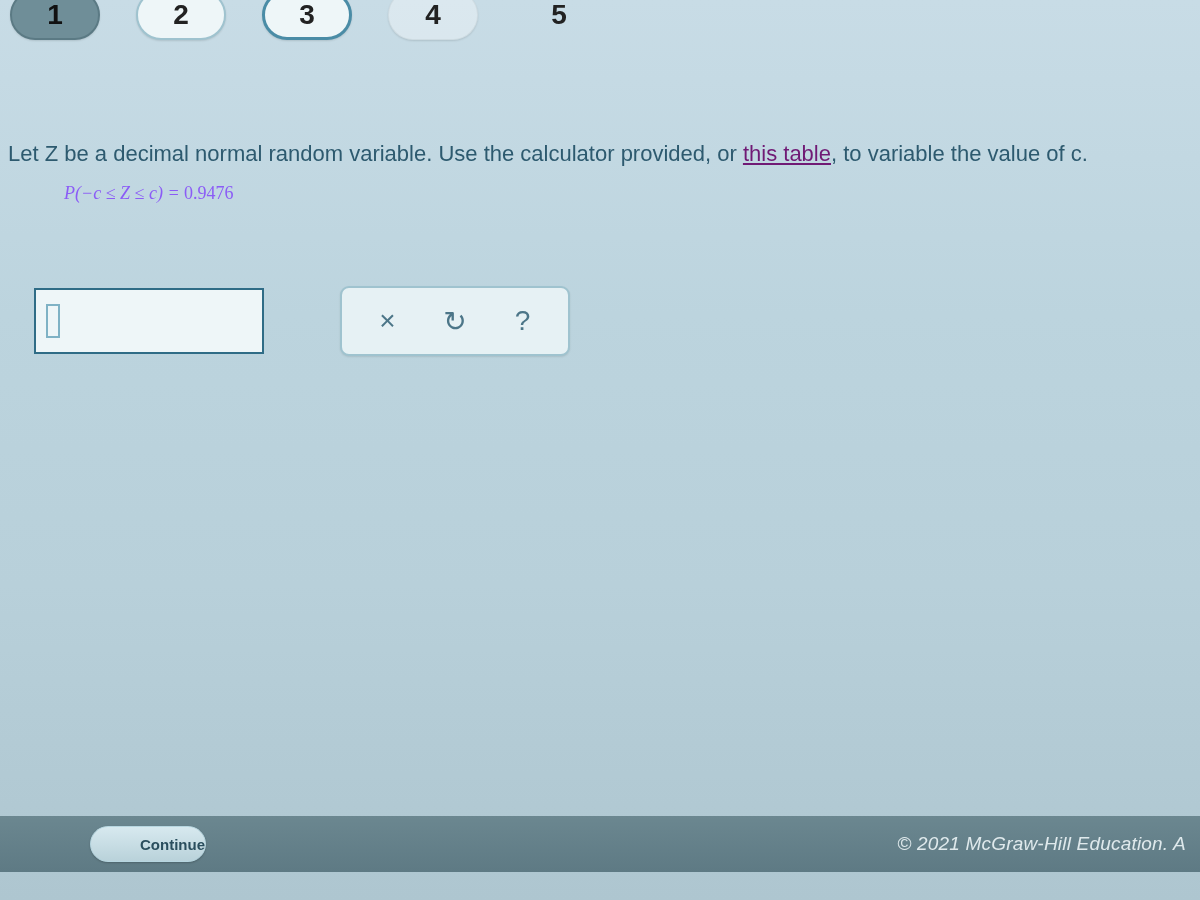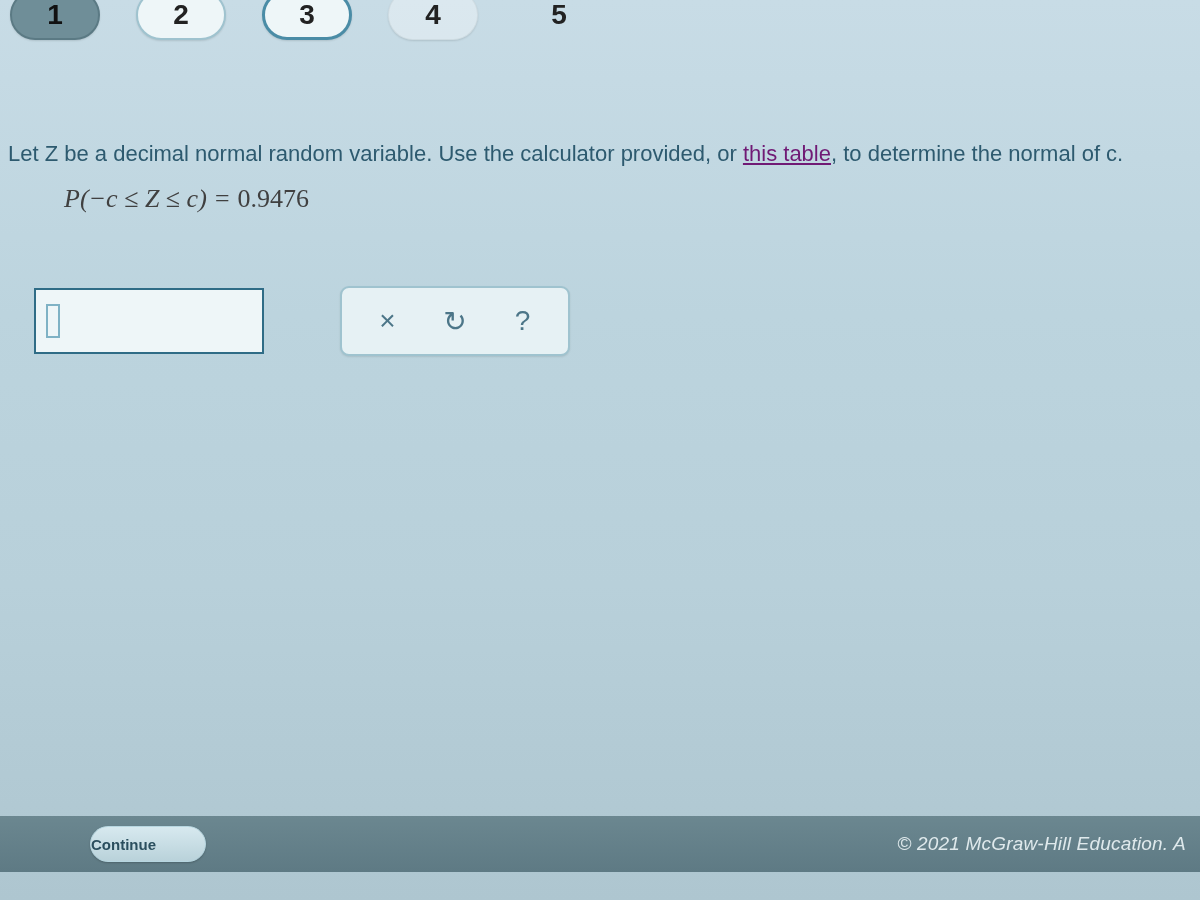--- a/index.html
+++ b/index.html
@@ -61,23 +61,23 @@
     left: 8px;
     right: 8px;
     font-size: 22px;
     line-height: 1.45;
   }
   .question p { margin-bottom: 10px; }
   .link { color: #701a75; text-decoration: underline; cursor: pointer; }
   .formula {
     font-family: "Times New Roman", Times, serif;
     font-style: italic;
-    font-size: 26px;
+    font-size: 18px;
     margin: 8px 0 14px 56px;
-    color: #404040;
+    color: #8b5cf6;
   }
   .formula .P { font-style: italic; font-weight: 500; }
   .formula .num { font-style: normal; }
 
   
   .answer-row {
     position: absolute;
     top: 286px;
     left: 34px;
     display: flex;
@@ -133,21 +133,21 @@
     height: 36px;
     min-width: 116px;
     border-radius: 18px;
     border: 1px solid #b7d6e0;
     background: linear-gradient(180deg, #d7e9ef 0%, #b9d2da 100%);
     color: #2a4e5e;
     font-size: 15px;
     font-weight: 600;
     display: flex;
     align-items: center;
-    justify-content: flex-start;
+    justify-content: flex-end;
     cursor: pointer;
     box-shadow: 0 1px 2px rgba(0,0,0,.2);
   }
   .copyright {
     color: #dfe9ec;
     font-size: 19px;
     letter-spacing: .2px;
     font-style: italic;
   }
 </style>
@@ -167,21 +167,21 @@
   <div class="pill faded">
       <span>4</span>
     </div>
   <div class="pill ghost">
       <span>5</span>
     </div>
 </div>
 
 <div class="question">
   <p>
-    <span>Let Z be a decimal normal random variable. Use the calculator provided, or </span><a class="link">this table</a><span>, to determine the normal of c.</span>
+    <span>Let Z be a decimal normal random variable. Use the calculator provided, or </span><a class="link">this table</a><span>, to variable the value of c.</span>
   </p>
   <p class="formula">
     <span class="P">P(−c ≤ Z ≤ c)</span><span> = </span><span class="num">0.9476</span>
   </p>
 </div>
 
 <div class="answer-row">
   <div class="answer-box">
     <div class="cursor"></div>
   </div>

